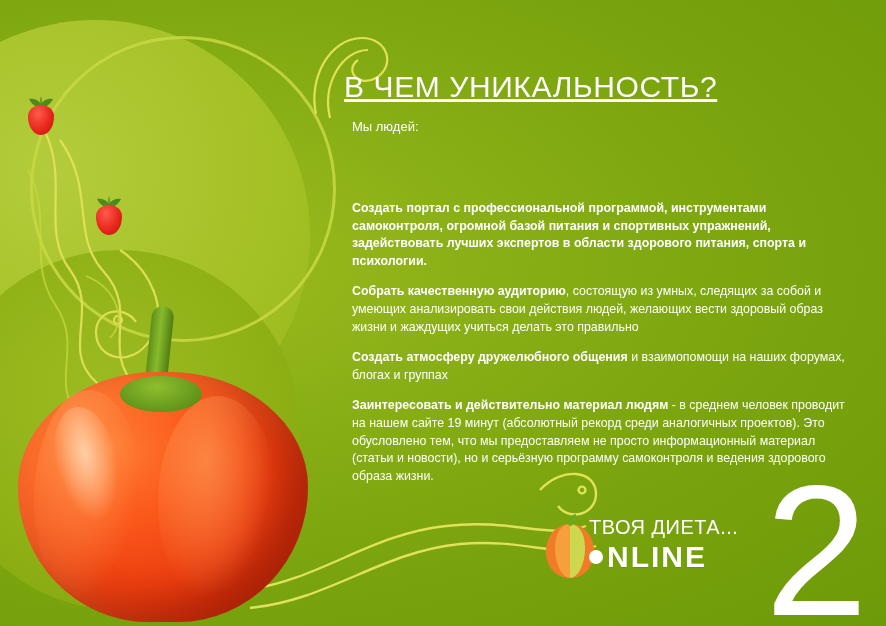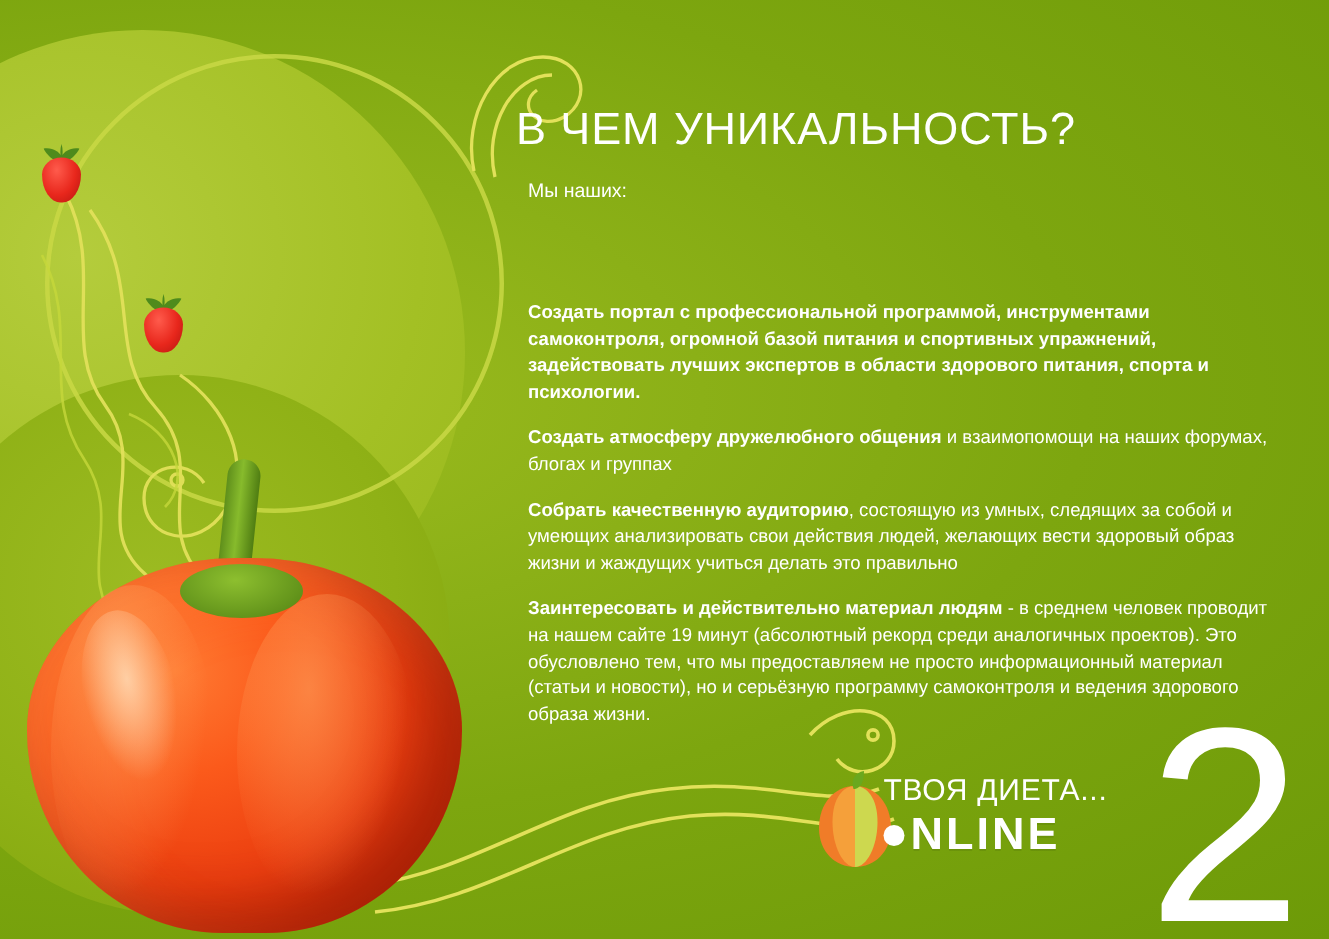--- a/index.html
+++ b/index.html
@@ -59,20 +59,21 @@
   .title {
     position: absolute;
     left: 344px;
     top: 50px;
     font-size: 30px;
     letter-spacing: .6px;
     color: #ffffff;
     font-weight: normal;
     font-family: "Liberation Sans", sans-serif;
     white-space: nowrap;
+    text-decoration: underline;
   }
   .intro {
     position: absolute;
     left: 352px;
     top: 119px;
     color: #ffffff;
     font-size: 13px;
   }
   .body-copy {
     position: absolute;
@@ -252,31 +253,31 @@
     <g fill="none" stroke="#e2e15a" stroke-width="2.4">
       <path d="M6 160 C 80 150, 130 104, 206 96 C 272 88, 310 110, 346 96"></path>
       <path d="M10 178 C 90 170, 140 122, 220 114 C 286 108, 320 130, 356 116"></path>
       <path d="M300 60 C 322 36, 356 40, 356 64 C 356 84, 330 92, 318 76"></path>
       <circle cx="342" cy="60" r="3.4"></circle>
     </g>
   </svg>
 
   <h1 class="title">В ЧЕМ УНИКАЛЬНОСТЬ?</h1>
 
-  <div class="intro">Мы наших:</div>
+  <div class="intro">Мы людей:</div>
 
   <div class="body-copy">
     <p class="para bold-all">
       <span>Создать портал с профессиональной программой, инструментами самоконтроля, огромной базой питания и спортивных упражнений, задействовать лучших экспертов в области здорового питания, спорта и психологии.</span>
     </p>
     <p class="para">
-      <b>Создать атмосферу дружелюбного общения</b><span> и взаимопомощи на наших форумах, блогах и группах</span>
+      <b>Собрать качественную аудиторию</b><span>, состоящую из умных, следящих за собой и умеющих анализировать свои действия людей, желающих вести здоровый образ жизни и жаждущих учиться делать это правильно</span>
     </p>
     <p class="para">
-      <b>Собрать качественную аудиторию</b><span>, состоящую из умных, следящих за собой и умеющих анализировать свои действия людей, желающих вести здоровый образ жизни и жаждущих учиться делать это правильно</span>
+      <b>Создать атмосферу дружелюбного общения</b><span> и взаимопомощи на наших форумах, блогах и группах</span>
     </p>
     <p class="para">
       <b>Заинтересовать и действительно материал людям</b><span> - в среднем человек проводит на нашем сайте 19 минут (абсолютный рекорд среди аналогичных проектов). Это обусловлено тем, что мы предоставляем  не просто информационный материал (статьи и новости), но и серьёзную программу самоконтроля и ведения здорового образа жизни.</span>
     </p>
   </div>
 
   <div class="berry berry-1">
     <svg class="berry-leaf" viewBox="0 0 24 13">
       <g fill="#4e8b1c">
         <path d="M12 13 C 6 11, 2 7, 0 3 C 6 2, 10 5, 12 8 Z"></path>

